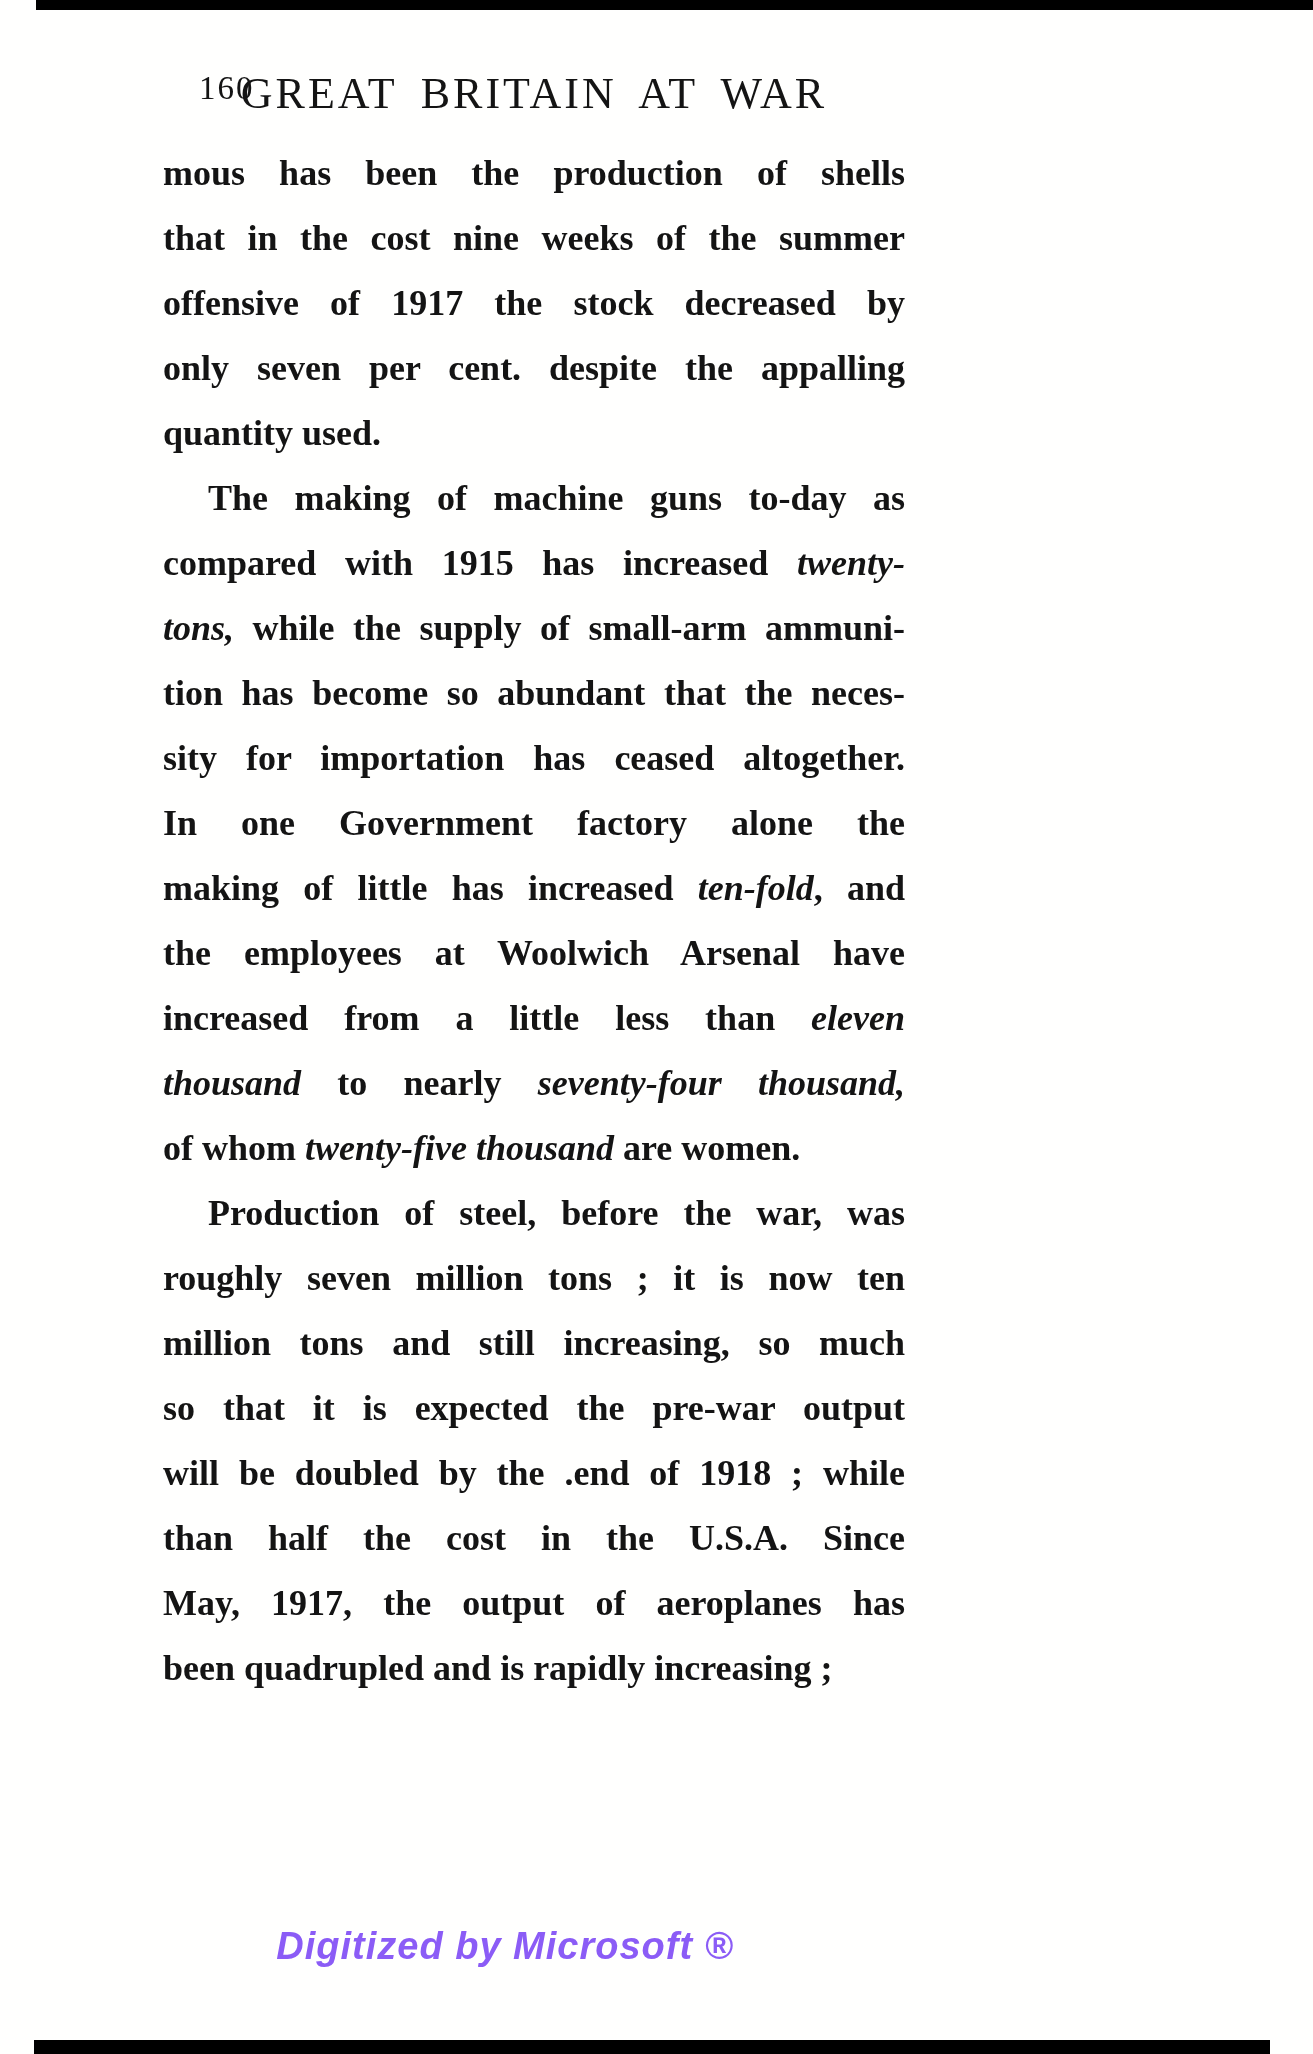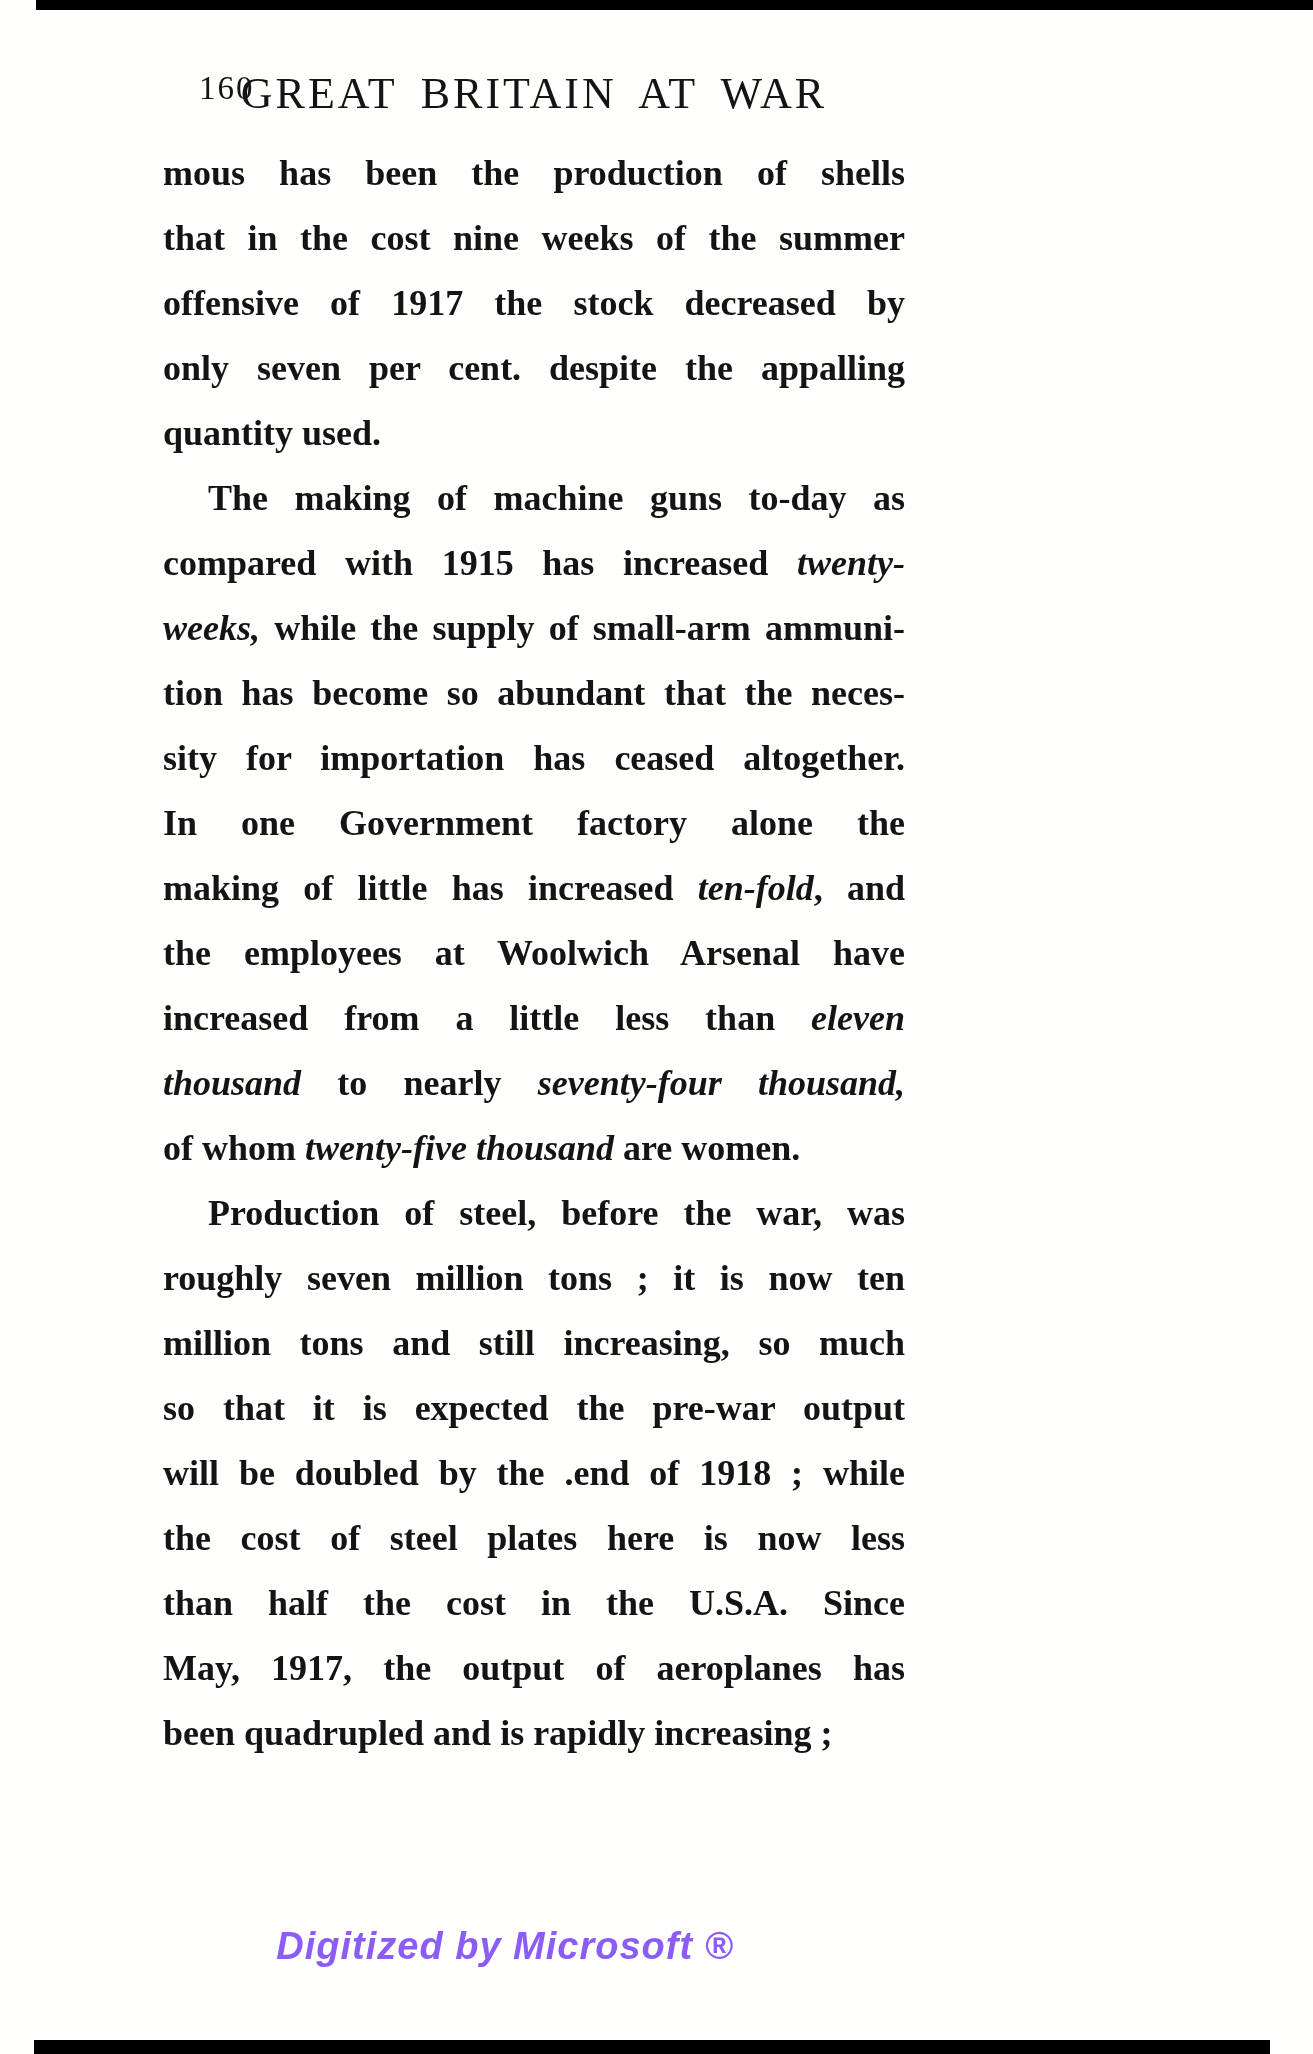--- a/index.html
+++ b/index.html
@@ -113,35 +113,34 @@
   </header>
 
   <main class="body-text" id="body-text">
       <div class="line j"><span>mous has been the production of shells</span></div>
       <div class="line j"><span>that in the cost nine weeks of the summer</span></div>
       <div class="line j"><span>offensive of 1917 the stock decreased by</span></div>
       <div class="line j"><span>only seven per cent. despite the appalling</span></div>
       <div class="line l"><span>quantity used.</span></div>
       <div class="line j ind"><span>The making of machine guns to-day as</span></div>
       <div class="line j"><span>compared with 1915 has increased </span><span class="it">twenty-</span></div>
-      <div class="line j"><span class="it">weeks,</span><span> while the supply of small-arm ammuni-</span></div>
+      <div class="line j"><span class="it">tons,</span><span> while the supply of small-arm ammuni-</span></div>
       <div class="line j"><span>tion has become so abundant that the neces-</span></div>
       <div class="line j"><span>sity for importation has ceased altogether.</span></div>
       <div class="line j"><span>In one Government factory alone the</span></div>
       <div class="line j"><span>making of little has increased </span><span class="it">ten-fold</span><span>, and</span></div>
       <div class="line j"><span>the employees at Woolwich Arsenal have</span></div>
       <div class="line j"><span>increased from a little less than </span><span class="it">eleven</span></div>
       <div class="line j"><span class="it">thousand</span><span> to nearly </span><span class="it">seventy-four thousand,</span></div>
       <div class="line l"><span>of whom </span><span class="it">twenty-five thousand</span><span> are women.</span></div>
       <div class="line j ind"><span>Production of steel, before the war, was</span></div>
       <div class="line j"><span>roughly seven million tons ; it is now ten</span></div>
       <div class="line j"><span>million tons and still increasing, so much</span></div>
       <div class="line j"><span>so that it is expected the pre-war output</span></div>
       <div class="line j"><span>will be doubled by the .end of 1918 ; while</span></div>
-      <div class="line j"><span>the cost of steel plates here is now less</span></div>
       <div class="line j"><span>than half the cost in the U.S.A. Since</span></div>
       <div class="line j"><span>May, 1917, the output of aeroplanes has</span></div>
       <div class="line l"><span>been quadrupled and is rapidly increasing ;</span></div>
     </main>
 
   <div class="footer">Digitized by Microsoft ®</div>
 
   <div class="bar bar-bottom"></div>
 
 </div>

